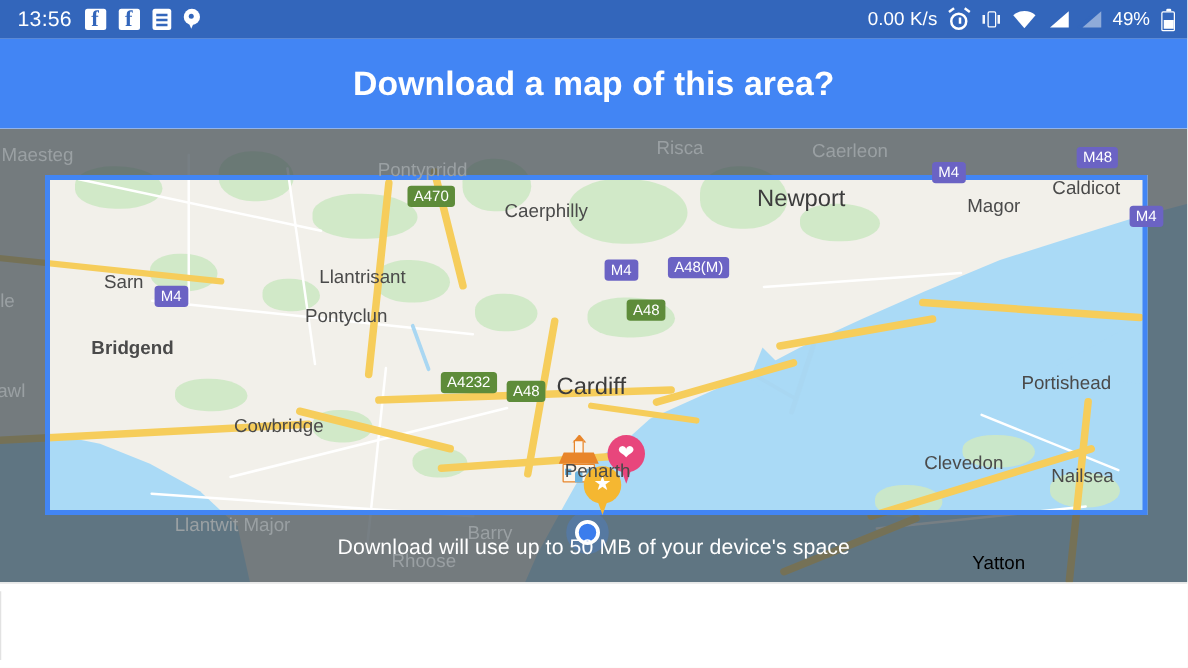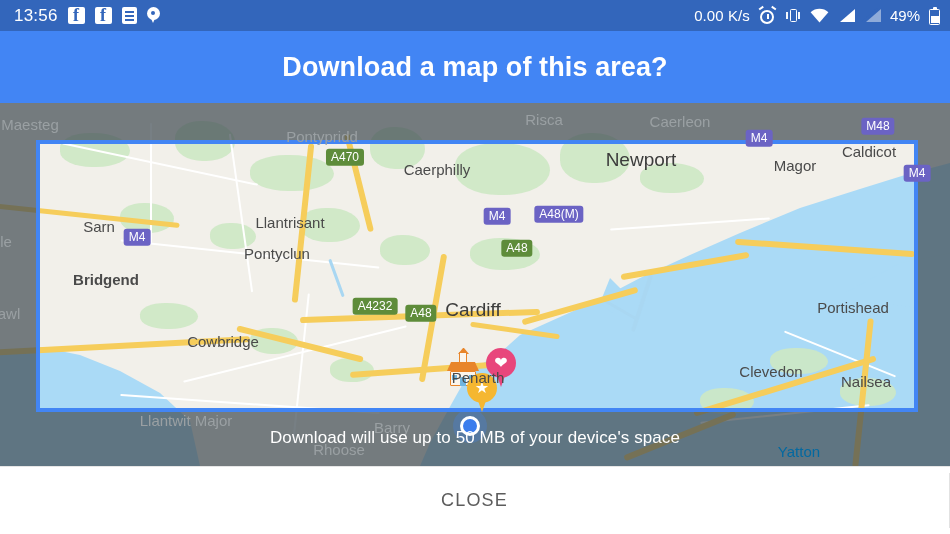--- a/index.html
+++ b/index.html
@@ -334,27 +334,27 @@
           <div class="label" style="left: 106px; top: 176px; z-index: 20; font-weight: bold;">Bridgend</div>
           <div class="label" style="left: 223px; top: 238px; z-index: 20;">Cowbridge</div>
           <div class="label big" style="left: 473px; top: 207px; z-index: 20;">Cardiff</div>
           <div class="label" style="left: 478px; top: 274px; z-index: 20;">Penarth</div>
           <div class="label" style="left: 853px; top: 204px; z-index: 20;">Portishead</div>
           <div class="label" style="left: 771px; top: 268px; z-index: 20;">Clevedon</div>
           <div class="label" style="left: 866px; top: 278px; z-index: 20;">Nailsea</div>
         </div>
       <div id="labels-outside">
           <div class="label" style="left: 30px; top: 21px; color: rgb(154, 160, 163); z-index: 5;">Maesteg</div>
-          <div class="label" style="left: 322px; top: 33px; color: rgb(154, 160, 163); z-index: 5;">Pontypridd</div>
+          <div class="label" style="left: 338px; top: 33px; color: rgb(154, 160, 163); z-index: 5;">Pontypridd</div>
           <div class="label" style="left: 544px; top: 16px; color: rgb(154, 160, 163); z-index: 5;">Risca</div>
           <div class="label" style="left: 680px; top: 18px; color: rgb(154, 160, 163); z-index: 5;">Caerleon</div>
           <div class="label" style="left: 186px; top: 317px; color: rgb(154, 160, 163); z-index: 5;">Llantwit Major</div>
           <div class="label" style="left: 314px; top: 346px; color: rgb(154, 160, 163); z-index: 5; margin-left: 25px;">Rhoose</div>
           <div class="label" style="left: 392px; top: 324px; color: rgb(154, 160, 163); z-index: 5; text-align: center;">Barry</div>
-          <div class="label" style="left: 799px; top: 348px; color: #0369a1; z-index: 5;">Yatton</div>
+          <div class="label" style="left: 799px; top: 348px; color: #000000; z-index: 5;">Yatton</div>
           <div class="label" style="left: 6px; top: 138px; color: rgb(154, 160, 163); z-index: 5;">le</div>
           <div class="label" style="left: 9px; top: 210px; color: rgb(154, 160, 163); z-index: 5;">awl</div>
         </div>
       <div id="shields">
           <div class="shield primary" style="left: 345px; top: 54px; z-index: 20;">A470</div>
           <div class="shield motorway" style="left: 497px; top: 113px; z-index: 20;">M4</div>
           <div class="shield motorway" style="left: 559px; top: 111px; z-index: 20;">A48(M)</div>
           <div class="shield primary" style="left: 517px; top: 145px; z-index: 20;">A48</div>
           <div class="shield motorway" style="left: 137px; top: 134px; z-index: 20;">M4</div>
           <div class="shield primary" style="left: 421px; top: 210px; z-index: 20;">A48</div>
@@ -395,17 +395,16 @@
       <div class="gps" style="left:470px; top:323px;">
         <span class="halo"></span>
           <span class="dot"></span>
       </div>
     </div>
 
     <div class="map-subtitle">Download will use up to 50 MB of your device's space</div>
   </div>
 
   <div class="button-bar">
-    <button class="dlg-btn">CLOSE</button>
     <div class="btn-divider"></div>
   </div>
 
 </div>
 
 </body></html>

